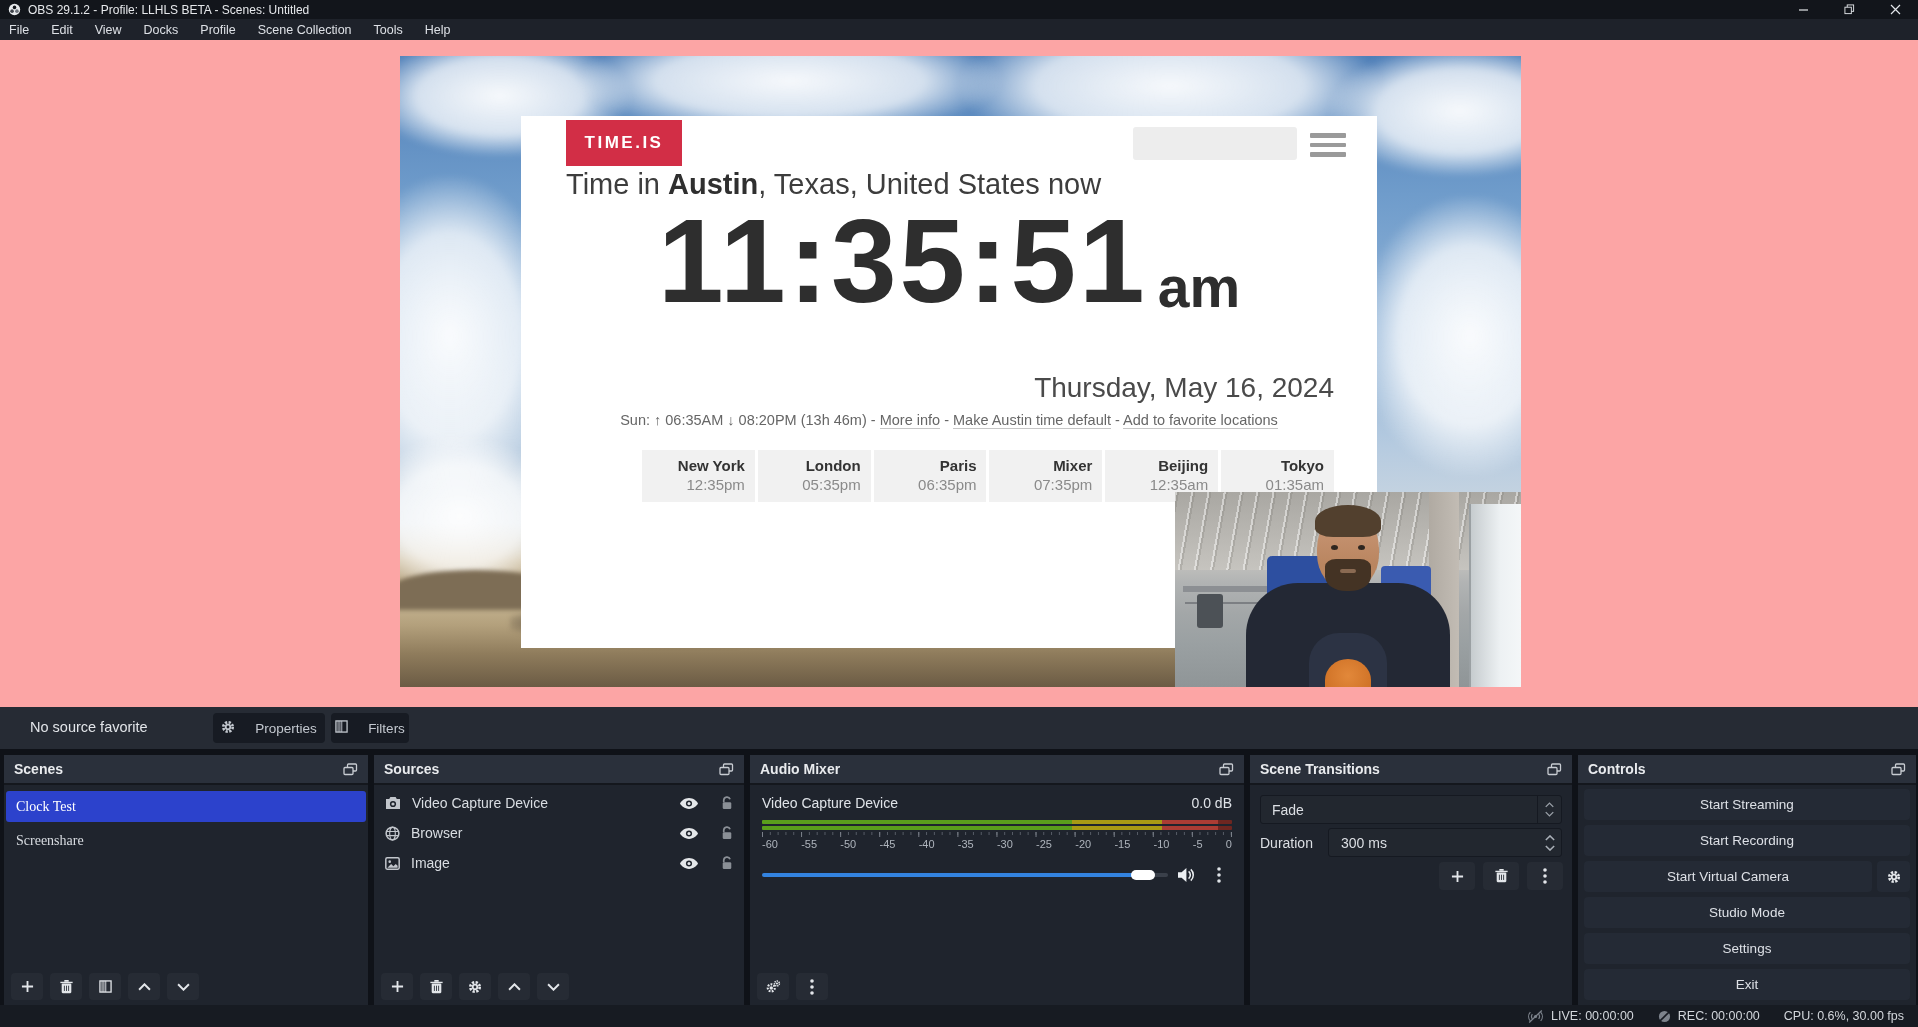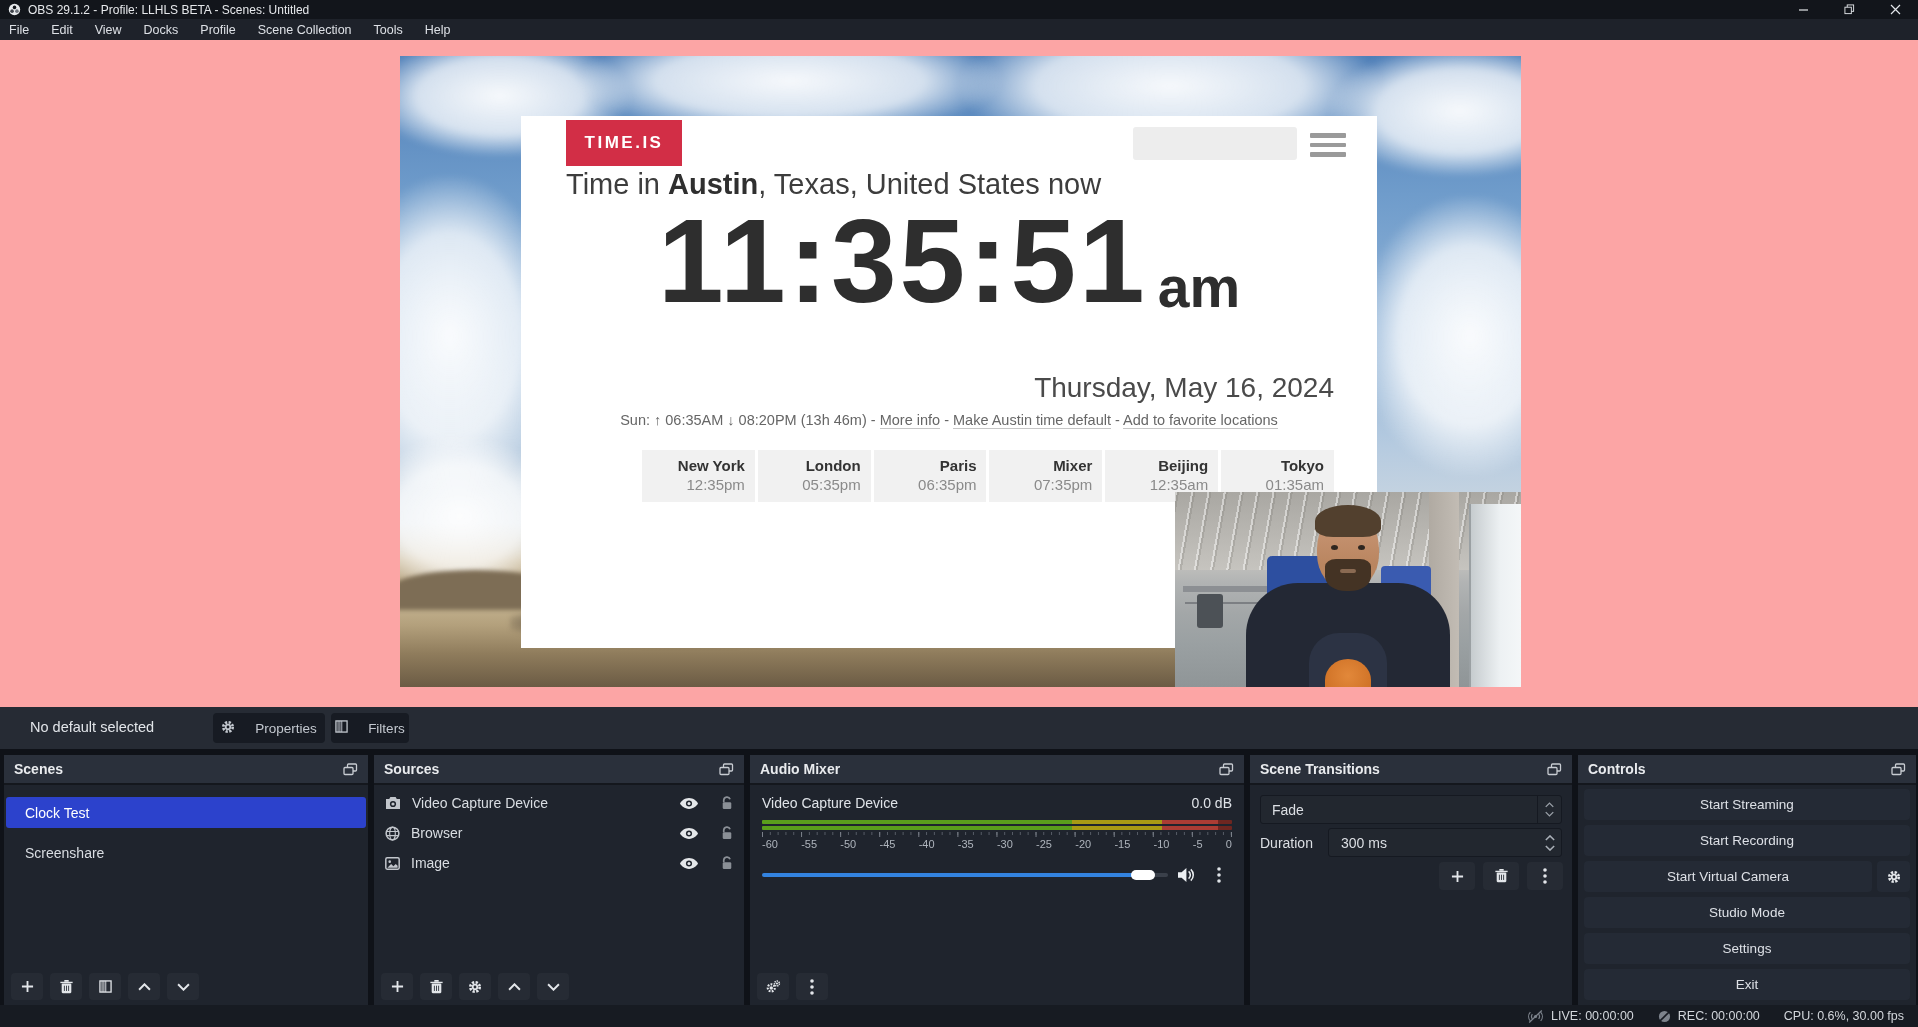--- a/index.html
+++ b/index.html
@@ -83,21 +83,21 @@
   .docks{position:absolute;top:749px;left:0;right:0;height:256px;background:#0f1218;}
   .dock{position:absolute;top:6px;height:250px;background:#1f242d;}
   .dock-header{height:30px;background:#2a303b;display:flex;align-items:center;padding:0 10px;font-size:14px;font-weight:bold;color:#e9ebee;border-bottom:2px solid #14171d;}
   .popout{margin-left:auto;color:#c8ccd2;display:flex;cursor:pointer;}
   .dock-scenes{left:4px;width:364px;}
   .dock-sources{left:374px;width:370px;}
   .dock-audio{left:750px;width:494px;}
   .dock-transitions{left:1250px;width:322px;}
   .dock-controls{left:1578px;width:338px;}
 
-  .scene-row{height:31px;display:flex;align-items:center;padding:0 19px;font-size:14px;color:#d9dde2;margin:9px 2px;border-radius:3px;cursor:pointer;}
+  .scene-row{height:31px;display:flex;align-items:center;padding:0 10px;font-size:14px;color:#d9dde2;margin:3px 2px;border-radius:3px;cursor:pointer;font-family:Liberation Serif, serif;}
   .scene-row.selected{background:var(--accent_blue);color:#fff;}
   .list-pad{padding-top:3px;}
 
   .source-row{height:30px;display:flex;align-items:center;padding:0 11px;gap:11px;font-size:14px;color:#d9dde2;cursor:pointer;}
   .source-row .lbl{flex:1;}
   .src-ic{color:#c2c6cc;display:flex;}
   .row-eye{color:#e4e7ea;display:flex;cursor:pointer;margin-right:12px;}
   .row-lock{color:#8a8f96;display:flex;cursor:pointer;}
 
   .dock-toolbar{position:absolute;bottom:5px;left:7px;display:flex;align-items:center;gap:7px;}
@@ -278,21 +278,21 @@
           <span class="wc-eye" style="right:14px;"></span>
           <div class="wc-beard">
               <div class="wc-mouth"></div>
             </div>
         </div>
       </div>
     </div>
   </div>
 
   <div class="srcbar">
-    <span class="src-status">No default selected</span>
+    <span class="src-status">No source favorite</span>
     <button class="srcbtn btn-properties">
       <span>
         <svg width="14" height="14" viewBox="0 0 16 16">
             <circle cx="8" cy="8" r="5.4" fill="none" stroke="currentColor" stroke-width="3" stroke-dasharray="2.6 1.65"></circle>
             <path fill-rule="evenodd" fill="currentColor" d="M8 4.4a3.6 3.6 0 100 7.2 3.6 3.6 0 000-7.2zm0 2a1.6 1.6 0 110 3.2 1.6 1.6 0 010-3.2z"></path>
           </svg>
       </span>
       <span>Properties</span>
     </button>
     <button class="srcbtn btn-filters">

